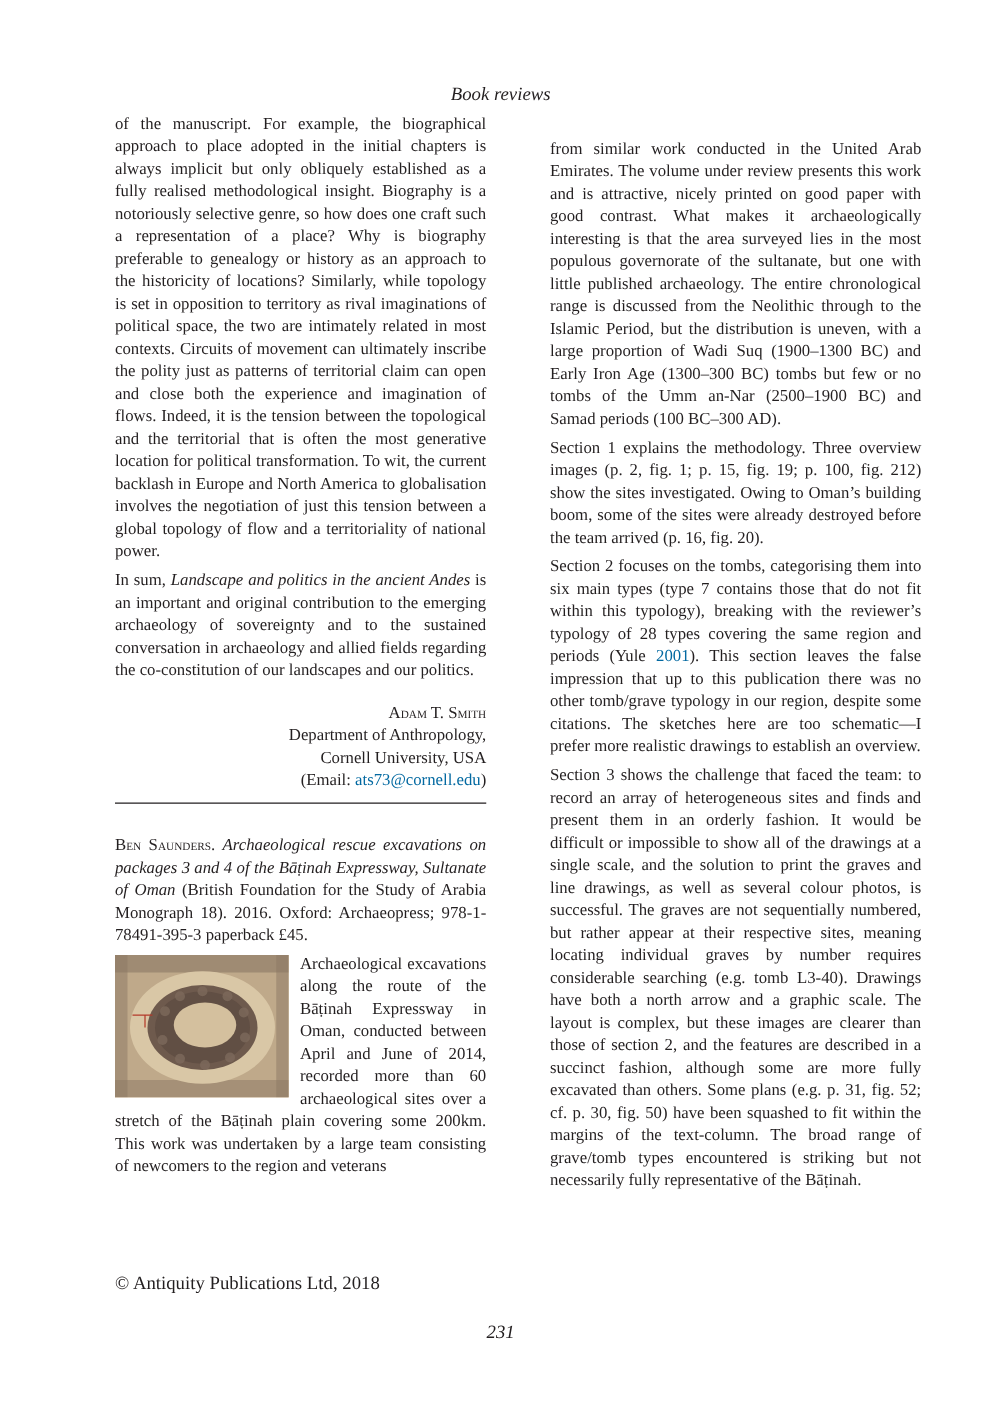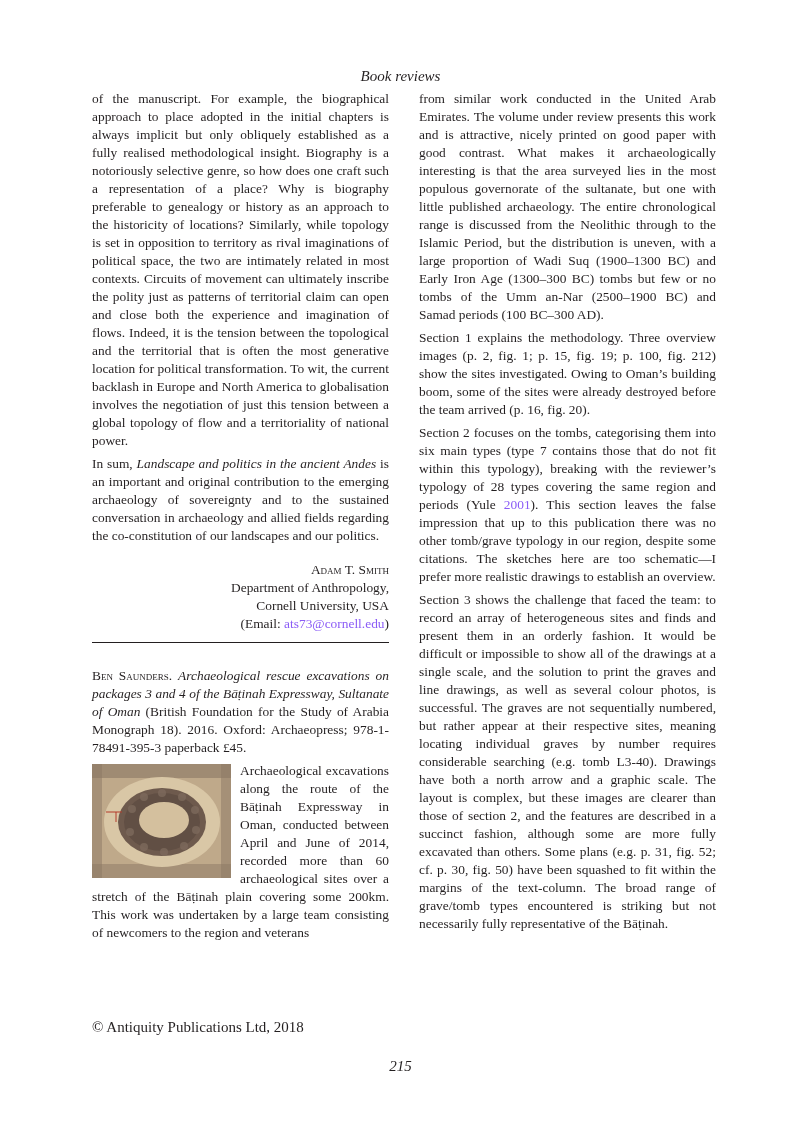--- a/index.html
+++ b/index.html
@@ -3,25 +3,25 @@
 <meta charset="utf-8">
 <style>
   html, body { margin: 0; padding: 0; background: #ffffff; }
   body { width: 801px; height: 1132px; position: relative; overflow: hidden;
          font-family: "Liberation Serif", "DejaVu Serif", serif; color: #231f20; }
   .running-head { position: absolute; top: 68px; left: 0; width: 801px; text-align: center;
                   font-style: italic; font-size: 15px; }
   .col { position: absolute; top: 90px; font-size: 13.4px; line-height: 18px;
          text-align: justify; hyphens: auto; }
   .col-left { left: 92px; width: 297px; }
-  .col-right { left: 419px; width: 297px; }
+  .col-right { left: 440px; width: 297px; margin-top: 20px; }
   p { margin: 0 0 5px 0; }
   .italic { font-style: italic; }
   .sc { font-variant: small-caps; }
-  .link { color: #8b5cf6; text-decoration: none; }
+  .link { color: #0369a1; text-decoration: none; }
   .signature { text-align: right; margin-top: 16px; line-height: 18px; }
   .rule { border: 0; border-top: 1px solid #231f20; margin: 9px 0 0 0; height: 0; }
   .book-citation { margin-top: 24px; }
   .figure-wrap { margin-top: 0; }
   .photo { float: left; width: 139px; height: 114px; margin: 2px 9px 4px 0;
            background: #c9b596; position: relative; overflow: hidden; }
   .photo svg { display: block; }
   .footer-copy { position: absolute; top: 1019px; left: 92px; font-size: 15px; }
   .page-number { position: absolute; top: 1058px; left: 0; width: 801px; text-align: center;
                  font-style: italic; font-size: 15px; }
@@ -79,13 +79,13 @@
 </div>
 
 <div class="col col-right">
   <p>from similar work conducted in the United Arab Emirates. The volume under review presents this work and is attractive, nicely printed on good paper with good contrast. What makes it archaeologically interesting is that the area surveyed lies in the most populous governorate of the sultanate, but one with little published archaeology. The entire chronological range is discussed from the Neolithic through to the Islamic Period, but the distribution is uneven, with a large proportion of Wadi Suq (1900–1300 BC) and Early Iron Age (1300–300 BC) tombs but few or no tombs of the Umm an-Nar (2500–1900 BC) and Samad periods (100 BC–300 AD).</p>
   <p>Section 1 explains the methodology. Three overview images (p. 2, fig. 1; p. 15, fig. 19; p. 100, fig. 212) show the sites investigated. Owing to Oman’s building boom, some of the sites were already destroyed before the team arrived (p. 16, fig. 20).</p>
   <p><span>Section 2 focuses on the tombs, categorising them into six main types (type 7 contains those that do not fit within this typology), breaking with the reviewer’s typology of 28 types covering the same region and periods (Yule </span><a class="link">2001</a><span>). This section leaves the false impression that up to this publication there was no other tomb/grave typology in our region, despite some citations. The sketches here are too schematic—I prefer more realistic drawings to establish an overview.</span></p>
   <p>Section 3 shows the challenge that faced the team: to record an array of heterogeneous sites and finds and present them in an orderly fashion. It would be difficult or impossible to show all of the drawings at a single scale, and the solution to print the graves and line drawings, as well as several colour photos, is successful. The graves are not sequentially numbered, but rather appear at their respective sites, meaning locating individual graves by number requires considerable searching (e.g. tomb L3-40). Drawings have both a north arrow and a graphic scale. The layout is complex, but these images are clearer than those of section 2, and the features are described in a succinct fashion, although some are more fully excavated than others. Some plans (e.g. p. 31, fig. 52; cf. p. 30, fig. 50) have been squashed to fit within the margins of the text-column. The broad range of grave/tomb types encountered is striking but not necessarily fully representative of the Bāṭinah.</p>
 </div>
 
 <div class="footer-copy">© Antiquity Publications Ltd, 2018</div>
-<div class="page-number">215</div>
+<div class="page-number">231</div>
 
 </body></html>

